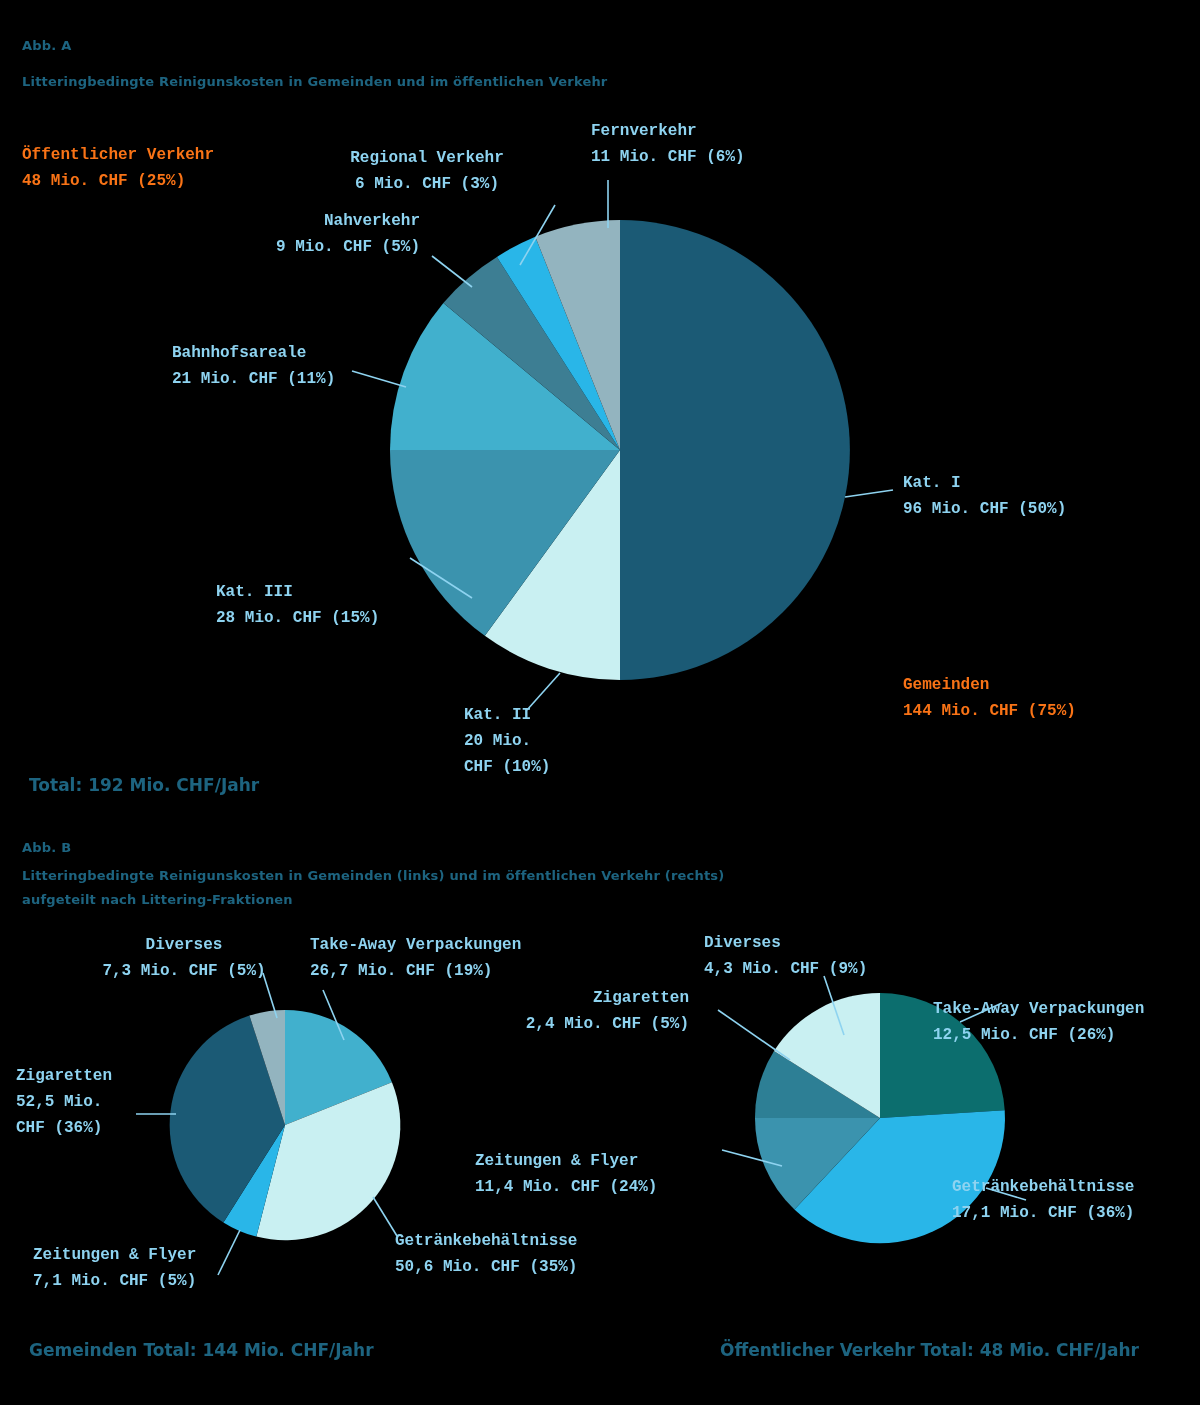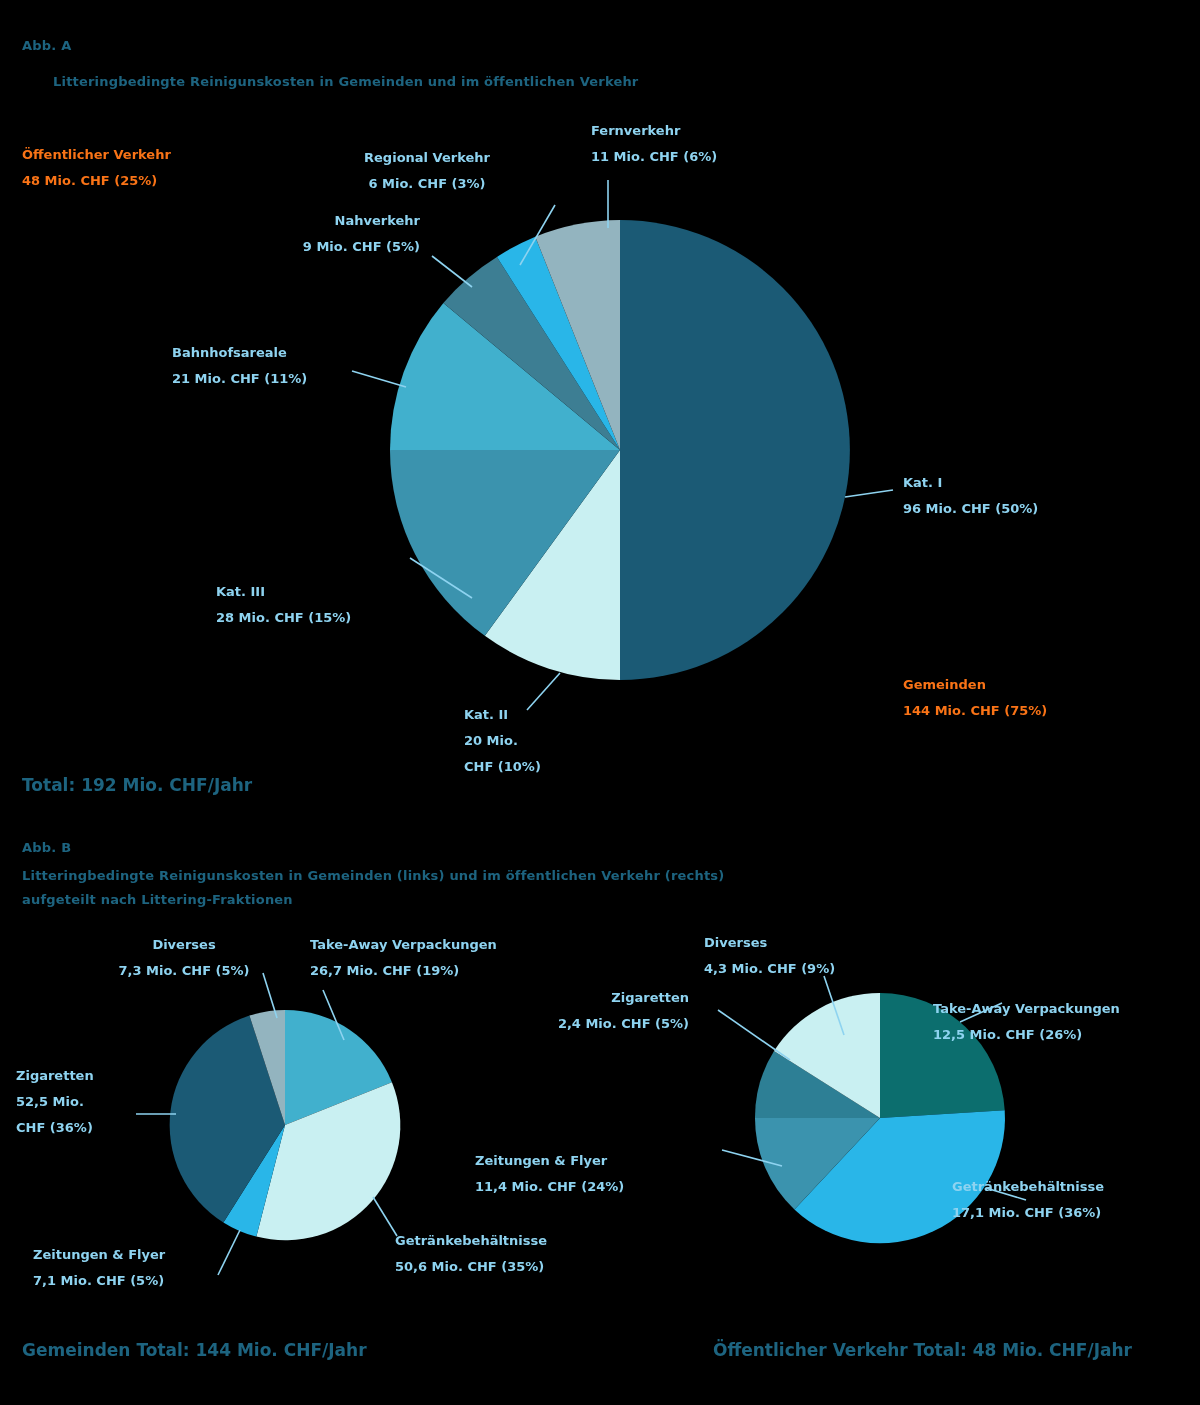--- a/index.html
+++ b/index.html
@@ -7,41 +7,42 @@
     width:1200px;height:1405px;position:relative;overflow:hidden;
     font-family:"DejaVu Sans","Liberation Sans",sans-serif;
     -webkit-font-smoothing:antialiased;
   }
   .abs{position:absolute;}
   .hdr-line{
     font-size:13px;font-weight:bold;color:#1d6480;letter-spacing:.2px;
     line-height:24px;white-space:nowrap;
   }
   .lbl{
-    font-size:13px;font-weight:bold;color:#8ed3f0;line-height:26px;
+    font-size:16px;font-weight:bold;color:#8ed3f0;line-height:26px;
     white-space:nowrap;
+    font-family:Liberation Mono, monospace;
   }
   .lbl.dark{color:#f97316;}
   .lbl.right{text-align:right;}
   .lbl.ctr{text-align:center;}
   .total{
-    font-size:17px;font-weight:bold;color:#1d6480;white-space:nowrap;
+    font-size:17px;font-weight:bold;color:#1d6480;white-space:nowrap;margin-left:7px;
   }
   svg{display:block;}
   .leader{stroke:#8ed3f0;stroke-width:1.6;fill:none;}
   #chartA{position:absolute;left:0;top:0;width:1200px;height:800px;}
   #chartB{position:absolute;left:0;top:900px;width:1200px;height:420px;}
 </style>
 </head>
 <body>
 
 <div class="abs" style="left:22px;top:34px;">
   <div class="hdr-line">Abb. A</div>
 </div>
-<div class="abs" style="left:22px;top:70px;margin-left:31px;">
+<div class="abs" style="left:22px;top:70px;">
   <div class="hdr-line">Litteringbedingte Reinigunskosten in Gemeinden und im öffentlichen Verkehr</div>
 </div>
 
 <svg id="chartA" viewBox="0 0 1200 800">
 
   <path fill="#1b5a75" d="M 620 450 L 620 220 A 230 230 0 0 1 620 680 Z"></path>
 
   <path fill="#c9f0f2" d="M 620 450 L 620 680 A 230 230 0 0 1 484.82 635.86 Z"></path>
 
   <path fill="#3b93ae" d="M 620 450 L 484.82 635.86 A 230 230 0 0 1 390 450 Z"></path>

